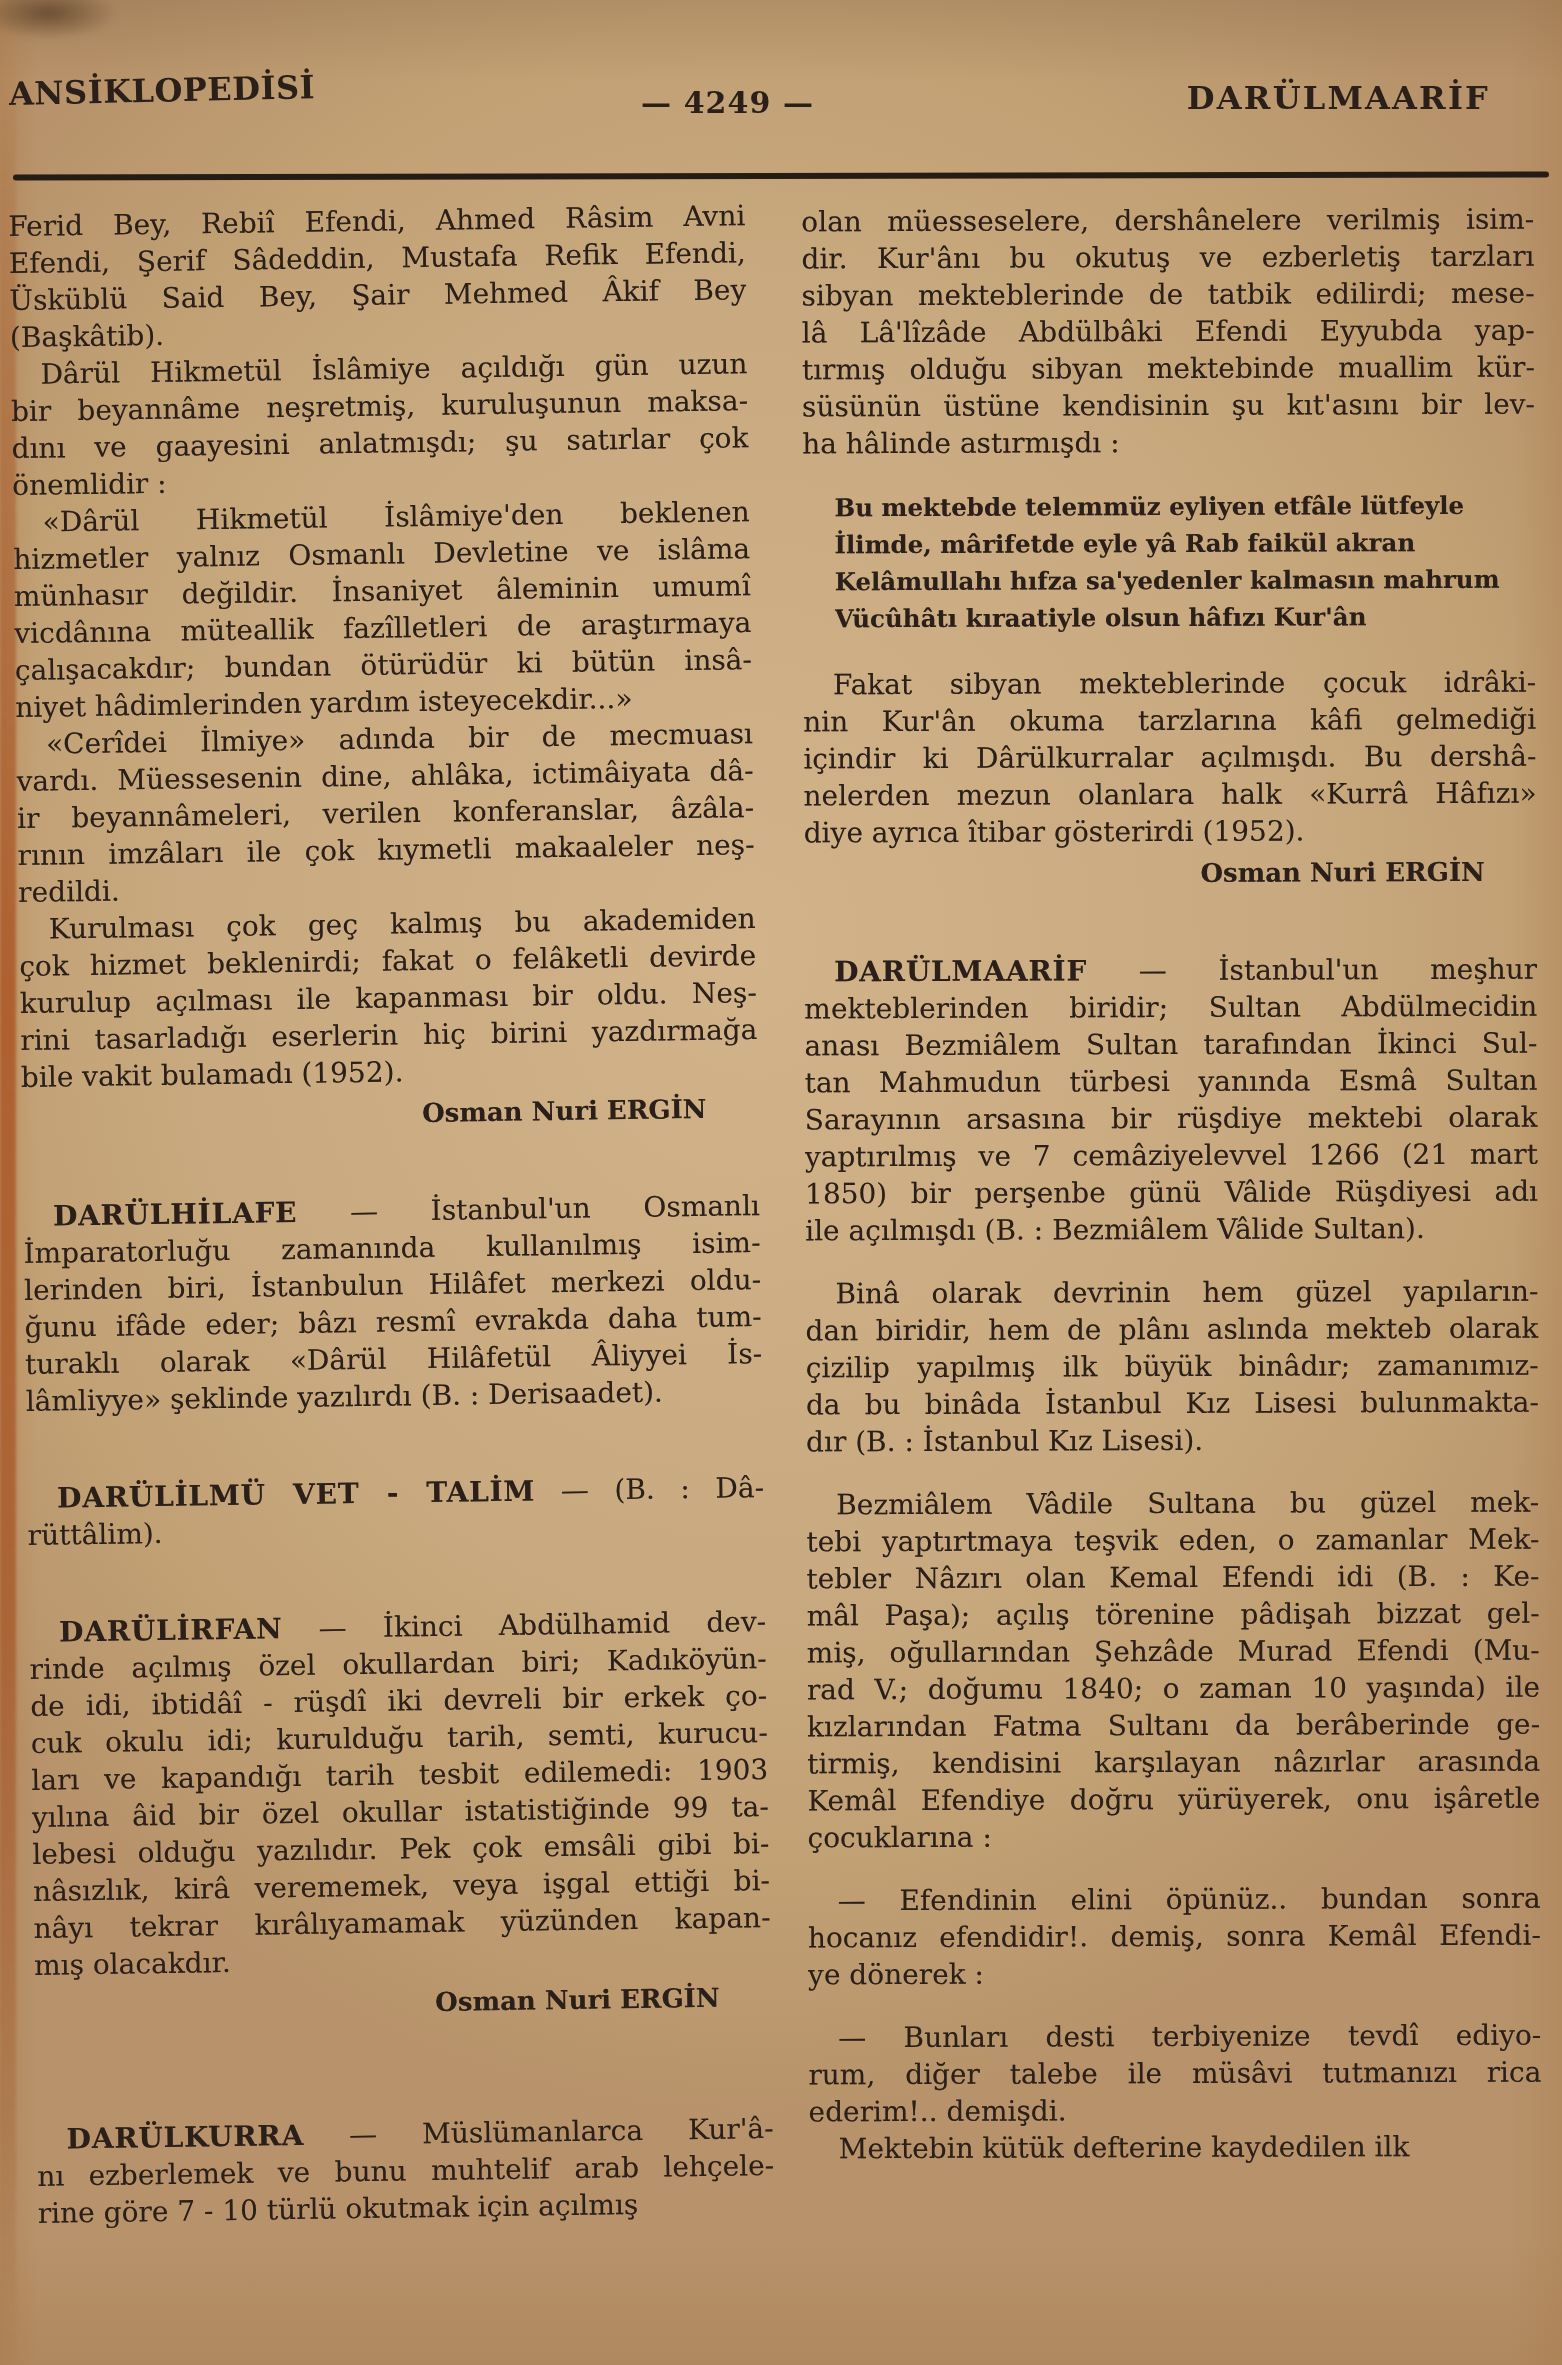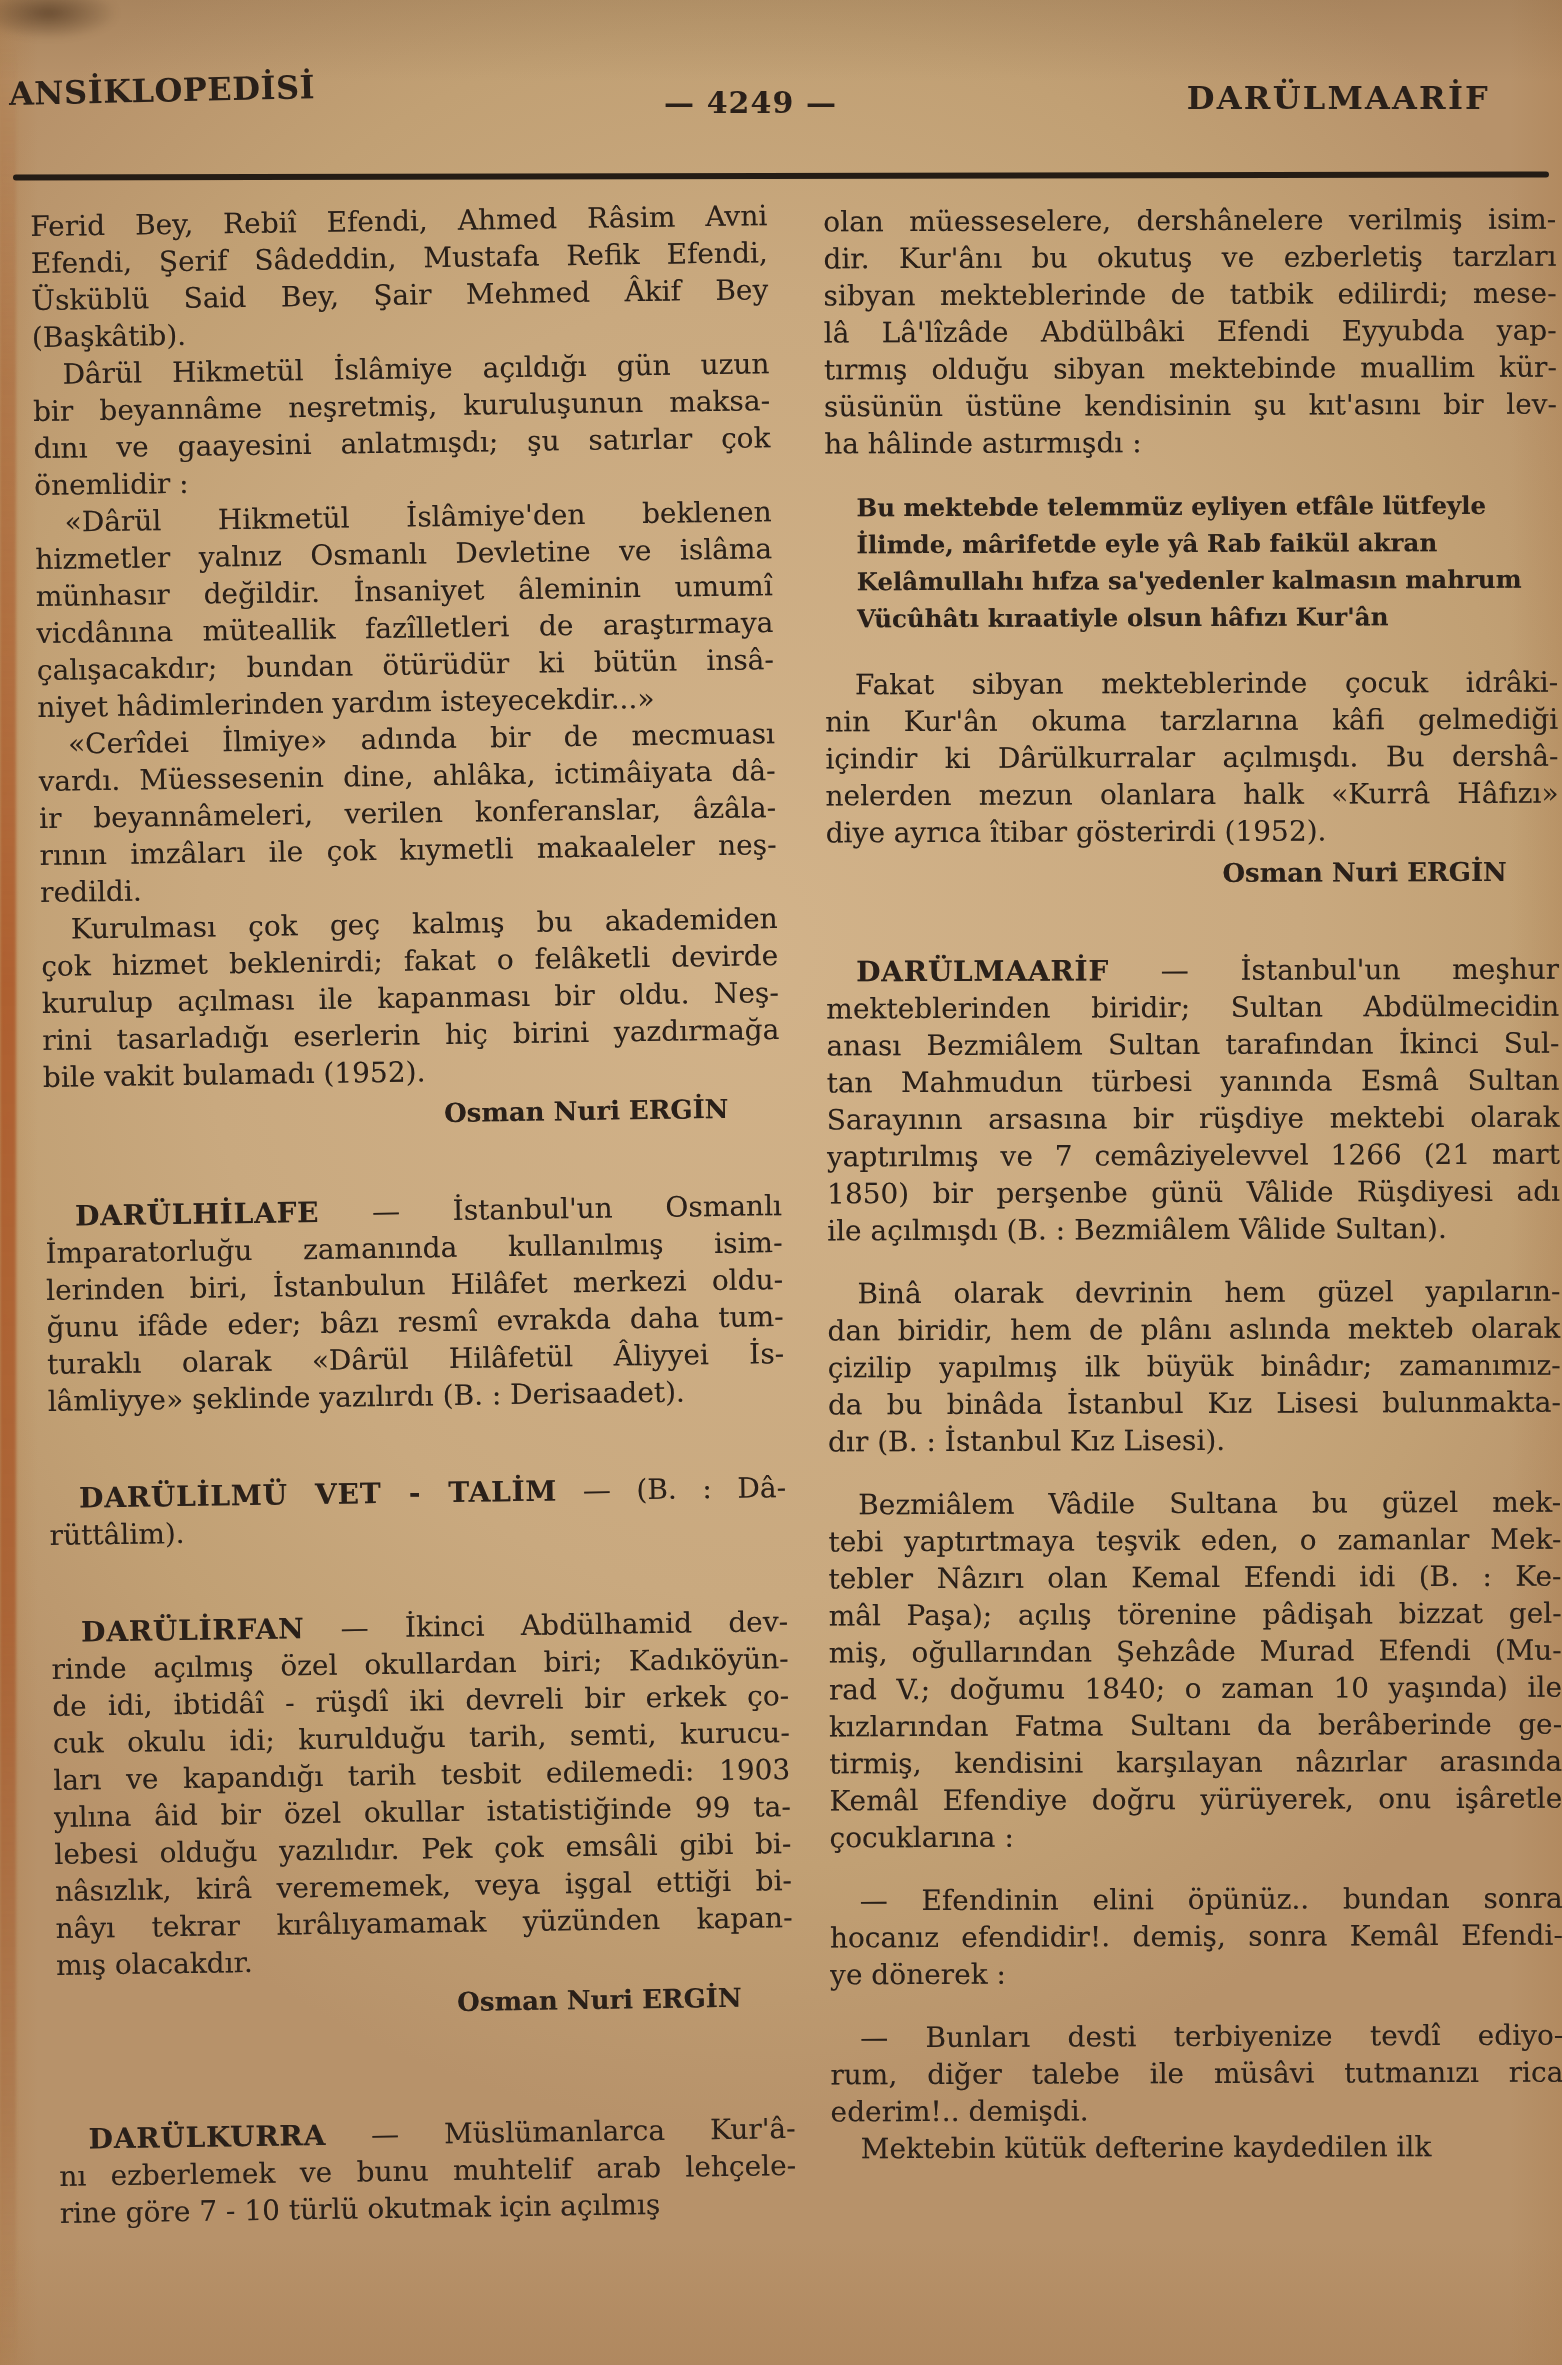--- a/index.html
+++ b/index.html
@@ -31,33 +31,33 @@
     background:radial-gradient(ellipse, rgba(55,32,14,.55), rgba(55,32,14,0) 70%);
     filter:blur(3.3px);
   }
   
   .h-left {
     position:absolute; top:75px; left:8.7px;
     font-size:32px; font-weight:bold; letter-spacing:0.5px;
     transform:rotate(-1.3deg); transform-origin:left center;
   }
   .h-center {
-    position:absolute; top:85px; left:664px;
+    position:absolute; top:85px; left:641px;
     font-size:30px; font-weight:bold; letter-spacing:1.1px;
   }
   .h-right {
     position:absolute; top:79px; right:72px;
     font-size:32px; font-weight:bold; letter-spacing:2.2px;
   }
   .rule {
     position:absolute; top:173px; left:13px; width:1536px; height:6px;
     background:#241c15; border-radius:3.3px; transform:rotate(-0.12deg);
   }
   
-  main { position:absolute; top:202px; left:0; right:0; bottom:0;margin-left:22px; }
+  main { position:absolute; top:202px; left:0; right:0; bottom:0; }
   .col { position:absolute; top:0; }
   .col-left  { left:19.6px;  width:737px; transform:rotate(-0.85deg); transform-origin:55% 40%; }
   .col-right { left:805px; width:733px; transform:rotate(-0.22deg); }
   .line, .vline, .sig {
     font-size:28px; line-height:37px; height:37px; overflow:hidden;
     text-shadow:0 0 0.5px rgba(42,32,25,.35);
   }
   .line { text-align:justify; text-align-last:justify; }
   .line.last { text-align-last:left; }
   .para.indent .line:first-child { text-indent:30px; }

